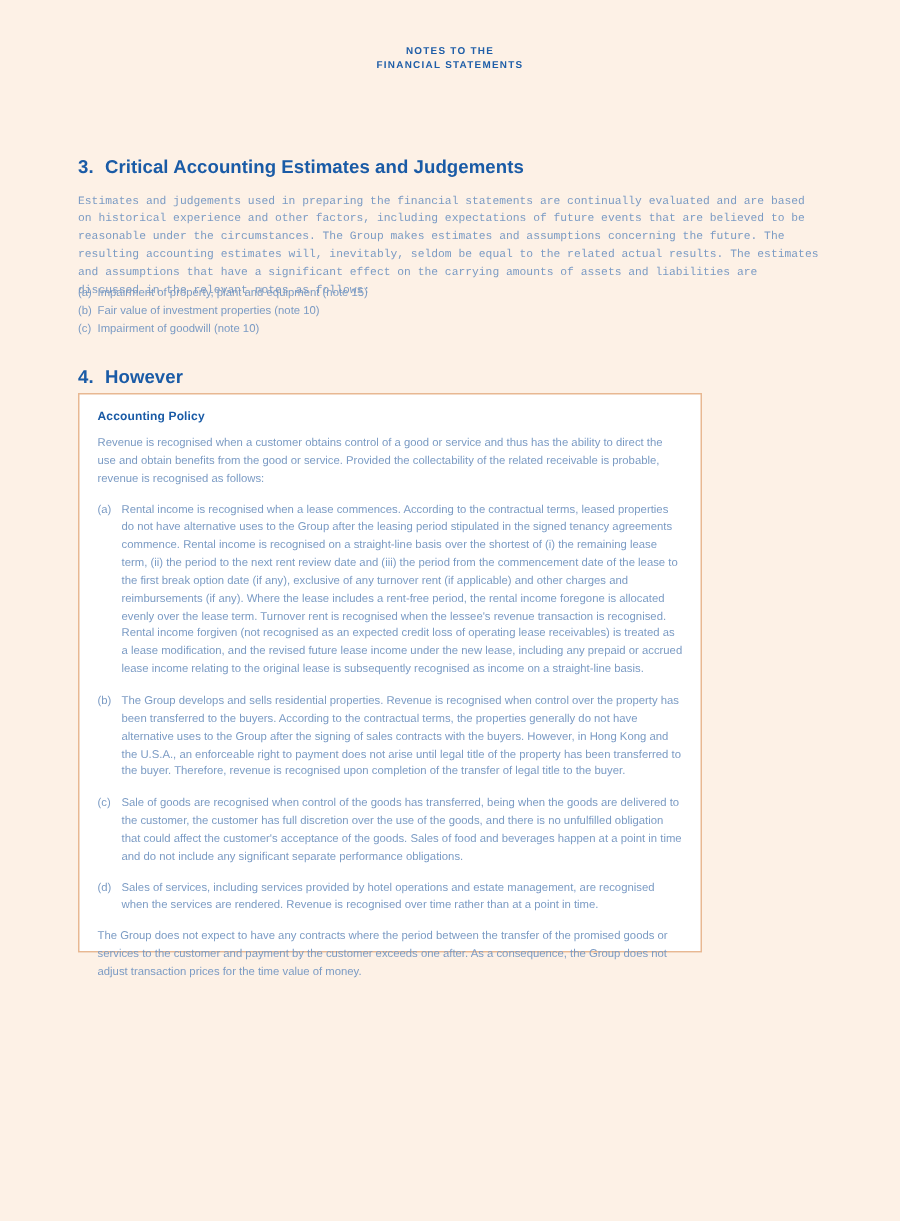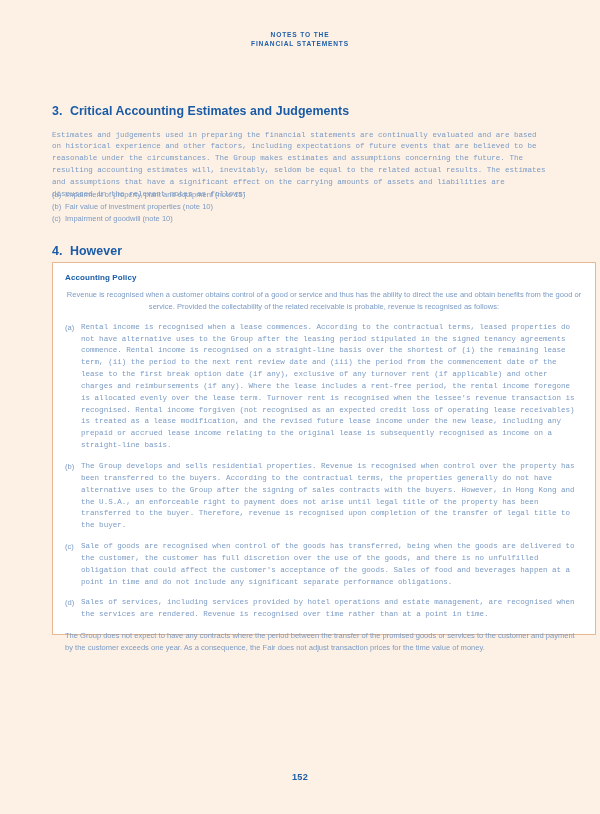--- a/index.html
+++ b/index.html
@@ -94,55 +94,54 @@
   #sec3-list .marker {
     flex: 0 0 13px;
     width: 13px;
   }
 
   
   .policy-box {
     position: absolute;
     top: 262px;
     left: 0;
-    width: 544px;
+    width: 416px;
     height: 373px;
     box-sizing: border-box;
     background: #ffffff;
     border: 1px solid #e8b892;
     padding: 10px 12px 0 12px;
   }
   .policy-title {
     color: #1a5ba6;
     font-weight: bold;
     font-size: 8px;
     letter-spacing: 0.1px;
     margin: 0 0 7px 0;
   }
   .policy-intro {
     color: #7b9bc4;
     font-size: 7.55px;
     line-height: 11.85px;
     margin: 0 0 9px 0;
-    text-align: center;
   }
 
   .policy-list { margin: 0; }
   .policy-list .li {
     display: flex;
     color: #7b9bc4;
     font-size: 7.55px;
     line-height: 11.85px;
     margin-bottom: 9px;
   }
   .policy-list .marker {
     flex: 0 0 16px;
     width: 16px;
   }
-  .policy-list .li-text { flex: 1; font-family: Liberation Mono, monospace; }
+  .policy-list .li-text { flex: 1; }
 
   .policy-closing {
     color: #7b9bc4;
     font-size: 7.55px;
     line-height: 11.85px;
     margin: 0;
   }
 
   
   .page-number {
@@ -213,20 +212,19 @@
         <div class="li">
           <span class="marker">(c)</span>
           <span class="li-text">Sale of goods are recognised when control of the goods has transferred, being when the goods are delivered to the customer, the customer has full discretion over the use of the goods, and there is no unfulfilled obligation that could affect the customer's acceptance of the goods. Sales of food and beverages happen at a point in time and do not include any significant separate performance obligations.</span>
         </div>
         <div class="li">
           <span class="marker">(d)</span>
           <span class="li-text">Sales of services, including services provided by hotel operations and estate management, are recognised when the services are rendered. Revenue is recognised over time rather than at a point in time.</span>
         </div>
       </div>
 
-      <p class="policy-closing">The Group does not expect to have any contracts where the period between the transfer of the promised goods or services to the customer and payment by the customer exceeds one year. As a consequence, the Fair does not adjust transaction prices for the time value of money.</p>
+      <p class="policy-closing">The Group does not expect to have any contracts where the period between the transfer of the promised goods or services to the customer and payment by the customer exceeds one after. As a consequence, the Group does not adjust transaction prices for the time value of money.</p>
     </div>
 
   </div>
 
-  <div class="page-number">152</div>
 
 </div>
 
 </body></html>

